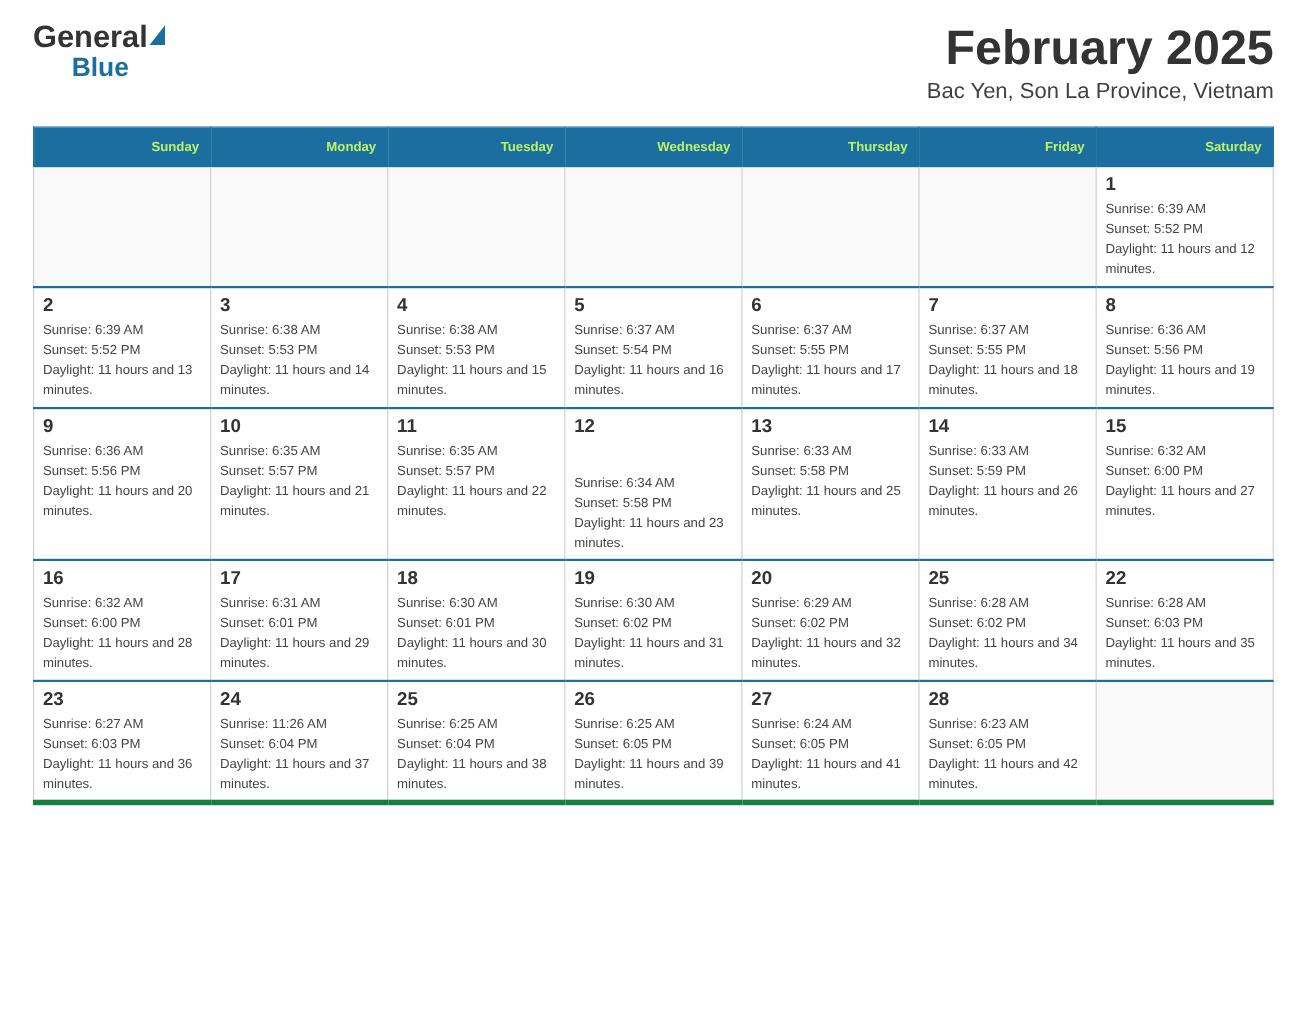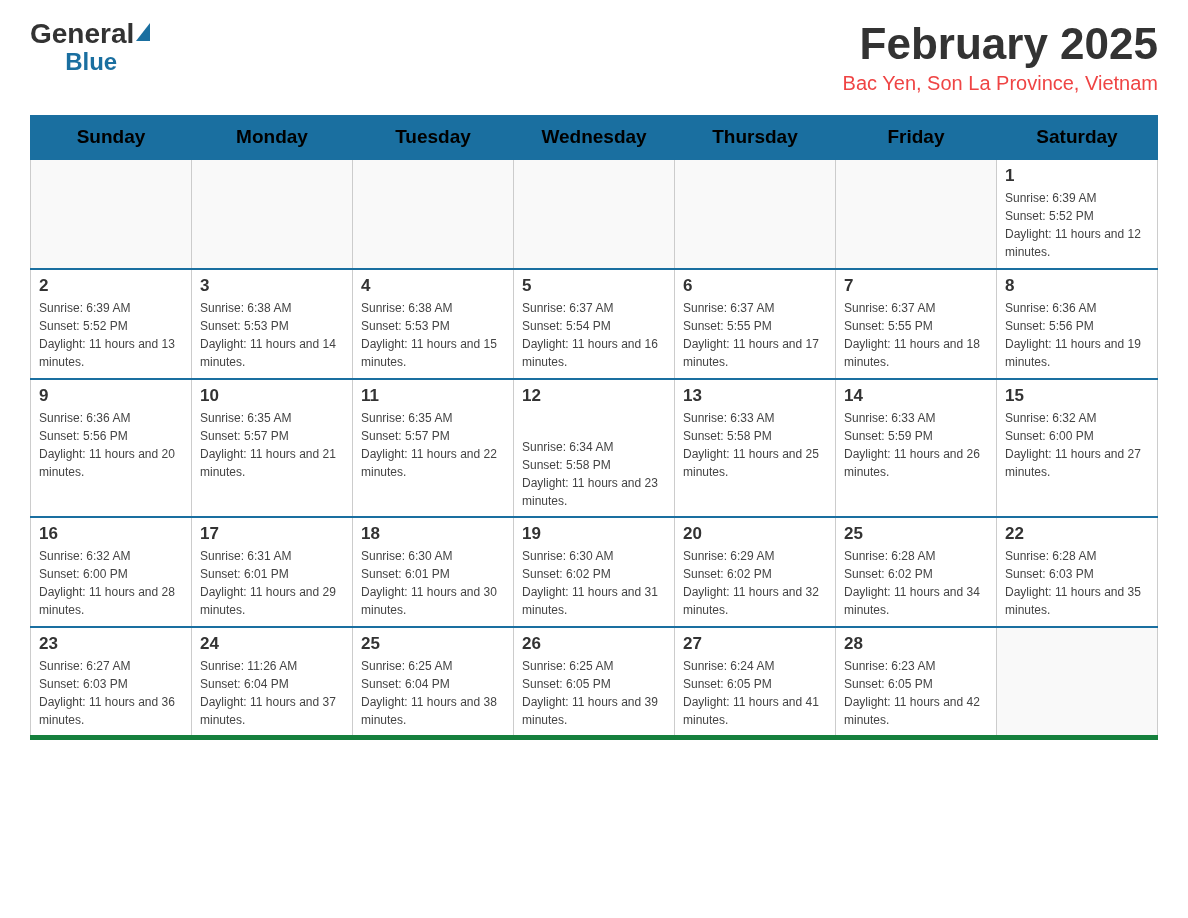--- a/index.html
+++ b/index.html
@@ -47,34 +47,34 @@
       text-align: right;
     }
     .month-title {
       font-size: 44px;
       font-weight: bold;
       color: #333;
       line-height: 1.1;
     }
     .location-title {
       font-size: 20px;
-      color: #ef4444;
+      color: #404040;
       margin-top: 4px;
     }
     .calendar {
       width: 100%;
       border-collapse: collapse;
     }
     .calendar thead tr th {
       background-color: #1a6fa0;
-      color: #000000;
-      font-size: 19px;
+      color: #bef264;
+      font-size: 12px;
       font-weight: bold;
       padding: 10px 10px;
-      text-align: center;
+      text-align: right;
       border: 1px solid #1a6fa0;
     }
     .calendar tbody tr td {
       border: 1px solid #ccc;
       border-top: 2px solid #1a6fa0;
       vertical-align: top;
       padding: 6px 8px;
       width: 14.28%;
       min-height: 110px;
       height: 110px;

